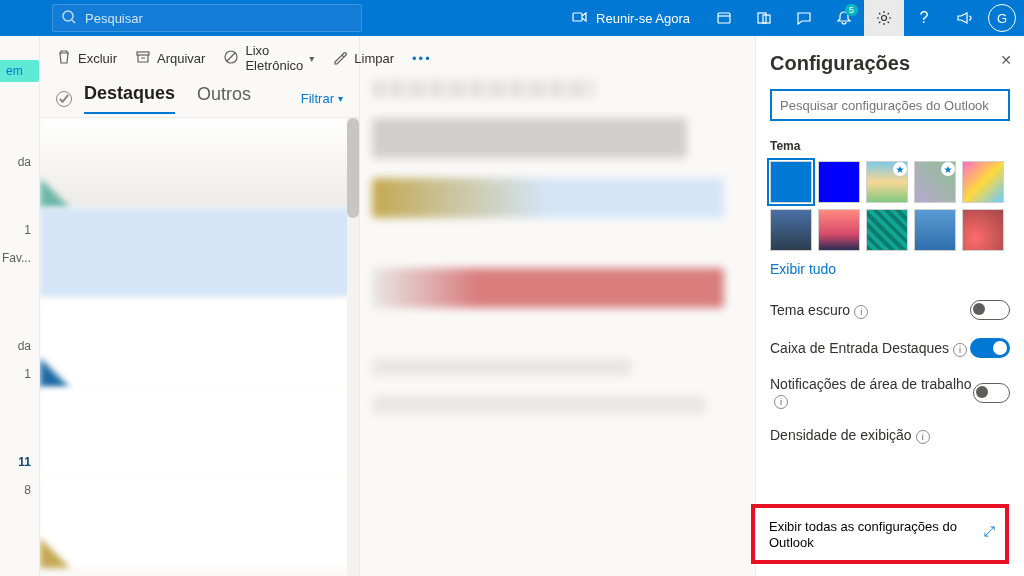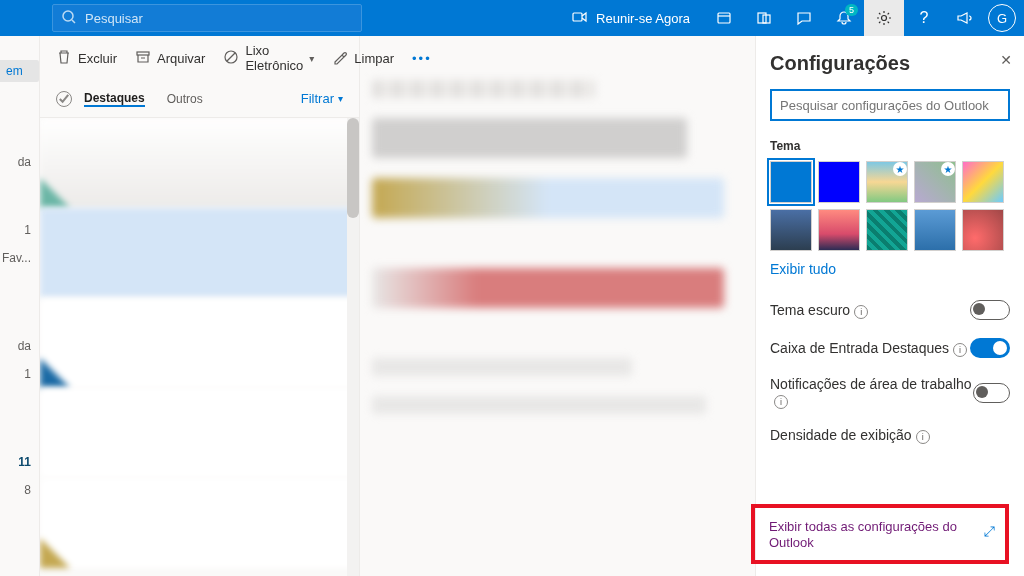--- a/index.html
+++ b/index.html
@@ -12,29 +12,29 @@
   .topbar-spacer { flex: 1; }
   .meet-now { display: flex; align-items: center; gap: 8px; padding: 0 14px; height: 51px; }
   .top-icon { width: 40px; height: 36px; display: flex; align-items: center; justify-content: center; position: relative; }
   .top-icon.active { background: #eaeaea; color: #323130; }
   .badge { position: absolute; top: 4px; right: 6px; background: #00b7c3; color: #fff; font-size: 9px; border-radius: 8px; padding: 0 4px; line-height: 12px; }
   .avatar { width: 28px; height: 28px; border-radius: 50%; border: 1px solid #fff; display: flex; align-items: center; justify-content: center; font-size: 13px; margin: 0 8px 0 4px; }
 
   .main { display: flex; height: 540px; }
 
   .leftcol { width: 40px; border-right: 1px solid #edebe9; font-size: 12px; color: #605e5c; padding-top: 24px; }
-  .leftcol .pill { background: #e5e5e5; color: #0078d4; padding: 4px 6px; border-radius: 0 2px 2px 0; margin-bottom: 66px; }
+  .leftcol .pill { background: #5eead4; color: #0078d4; padding: 4px 6px; border-radius: 0 2px 2px 0; margin-bottom: 66px; }
   .leftcol .row { display:flex; justify-content:flex-end; padding:4px 8px; height:28px; align-items:center; }
 
   .listcol { width: 320px; border-right: 1px solid #edebe9; position: relative; }
   .cmdbar { height: 44px; display: flex; align-items: center; gap: 18px; padding: 0 16px; color: #323130; font-size: 13px; }
   .cmdbar .cmd { display: flex; align-items: center; gap: 6px; }
   .tabs { display: flex; align-items: center; padding: 0 16px; height: 38px; border-bottom: 1px solid #edebe9; }
   .tabs .sel-icon { width: 16px; height: 16px; border: 1px solid #8a8886; border-radius: 50%; margin-right: 12px; display:flex; align-items:center; justify-content:center; font-size:10px; }
-  .tabs .tab { font-size: 12px; color: #605e5c; margin-right: 22px; }
+  .tabs .tab { font-size: 18px; color: #605e5c; margin-right: 22px; padding-bottom: 8px; }
   .tabs .tab.active { color: #201f1e; font-weight: 600; border-bottom: 2px solid #0078d4; }
   .tabs .spacer { flex: 1; }
   .filter { color: #0078d4; font-size: 13px; display:flex; align-items:center; gap:4px; }
   .maillist { overflow-y: auto; height: 458px; }
   .mailitem { height: 90px; position:relative; }
   .blur-tri { position:absolute; left:0; bottom:0; width:0; height:0; border-right:30px solid transparent; border-bottom:30px solid; }
   .scrollbar-fake { position:absolute; right:0; top:82px; width:12px; height:458px; background:#f3f2f1; }
   .scrollbar-thumb { width:12px; height:100px; background:#c8c6c4; border-radius:6px; }
 
   .readcol { flex: 1; border-right: 1px solid #edebe9; padding: 44px 12px 12px; }
@@ -51,21 +51,21 @@
   .star { position:absolute; top:0; right:0; width:14px; height:14px; background:#fff; border-radius:50%; display:flex; align-items:center; justify-content:center; font-size:10px; color:#0078d4; }
   .link { color:#0078d4; font-size:14px; margin-bottom:14px; cursor:pointer; }
   .settingrow { display:flex; align-items:center; justify-content:space-between; padding:9px 0; font-size:14px; }
   .info-i { width:14px; height:14px; border:1px solid #8a8886; border-radius:50%; display:inline-flex; align-items:center; justify-content:center; font-size:9px; color:#605e5c; margin-left:4px; }
   .toggle { width:40px; height:20px; border-radius:10px; position:relative; }
   .toggle.off { border:1px solid #605e5c; background:#fff; }
   .toggle.off::after { content:''; position:absolute; left:2px; top:2px; width:12px; height:12px; background:#605e5c; border-radius:50%; }
   .toggle.on { background:#0078d4; }
   .toggle.on::after { content:''; position:absolute; right:3px; top:3px; width:14px; height:14px; background:#fff; border-radius:50%; }
   .footer-box { position:absolute; left:0; bottom:12px; width:258px; padding:10px 14px; border:4px solid #e81123; margin:0 -5px; }
-  .footer-box a { color:#701a75; font-size:13px; text-decoration:none; }
+  .footer-box a { color:#000000; font-size:13px; text-decoration:none; }
   .expand-icon { position:absolute; right:10px; bottom:20px; color:#0078d4; font-size:14px; }
 
   svg { width:16px; height:16px; }
 </style>
 </head>
 <body>
 
 <div class="topbar">
   <div class="topbar-left"></div>
   <div class="searchbox">

